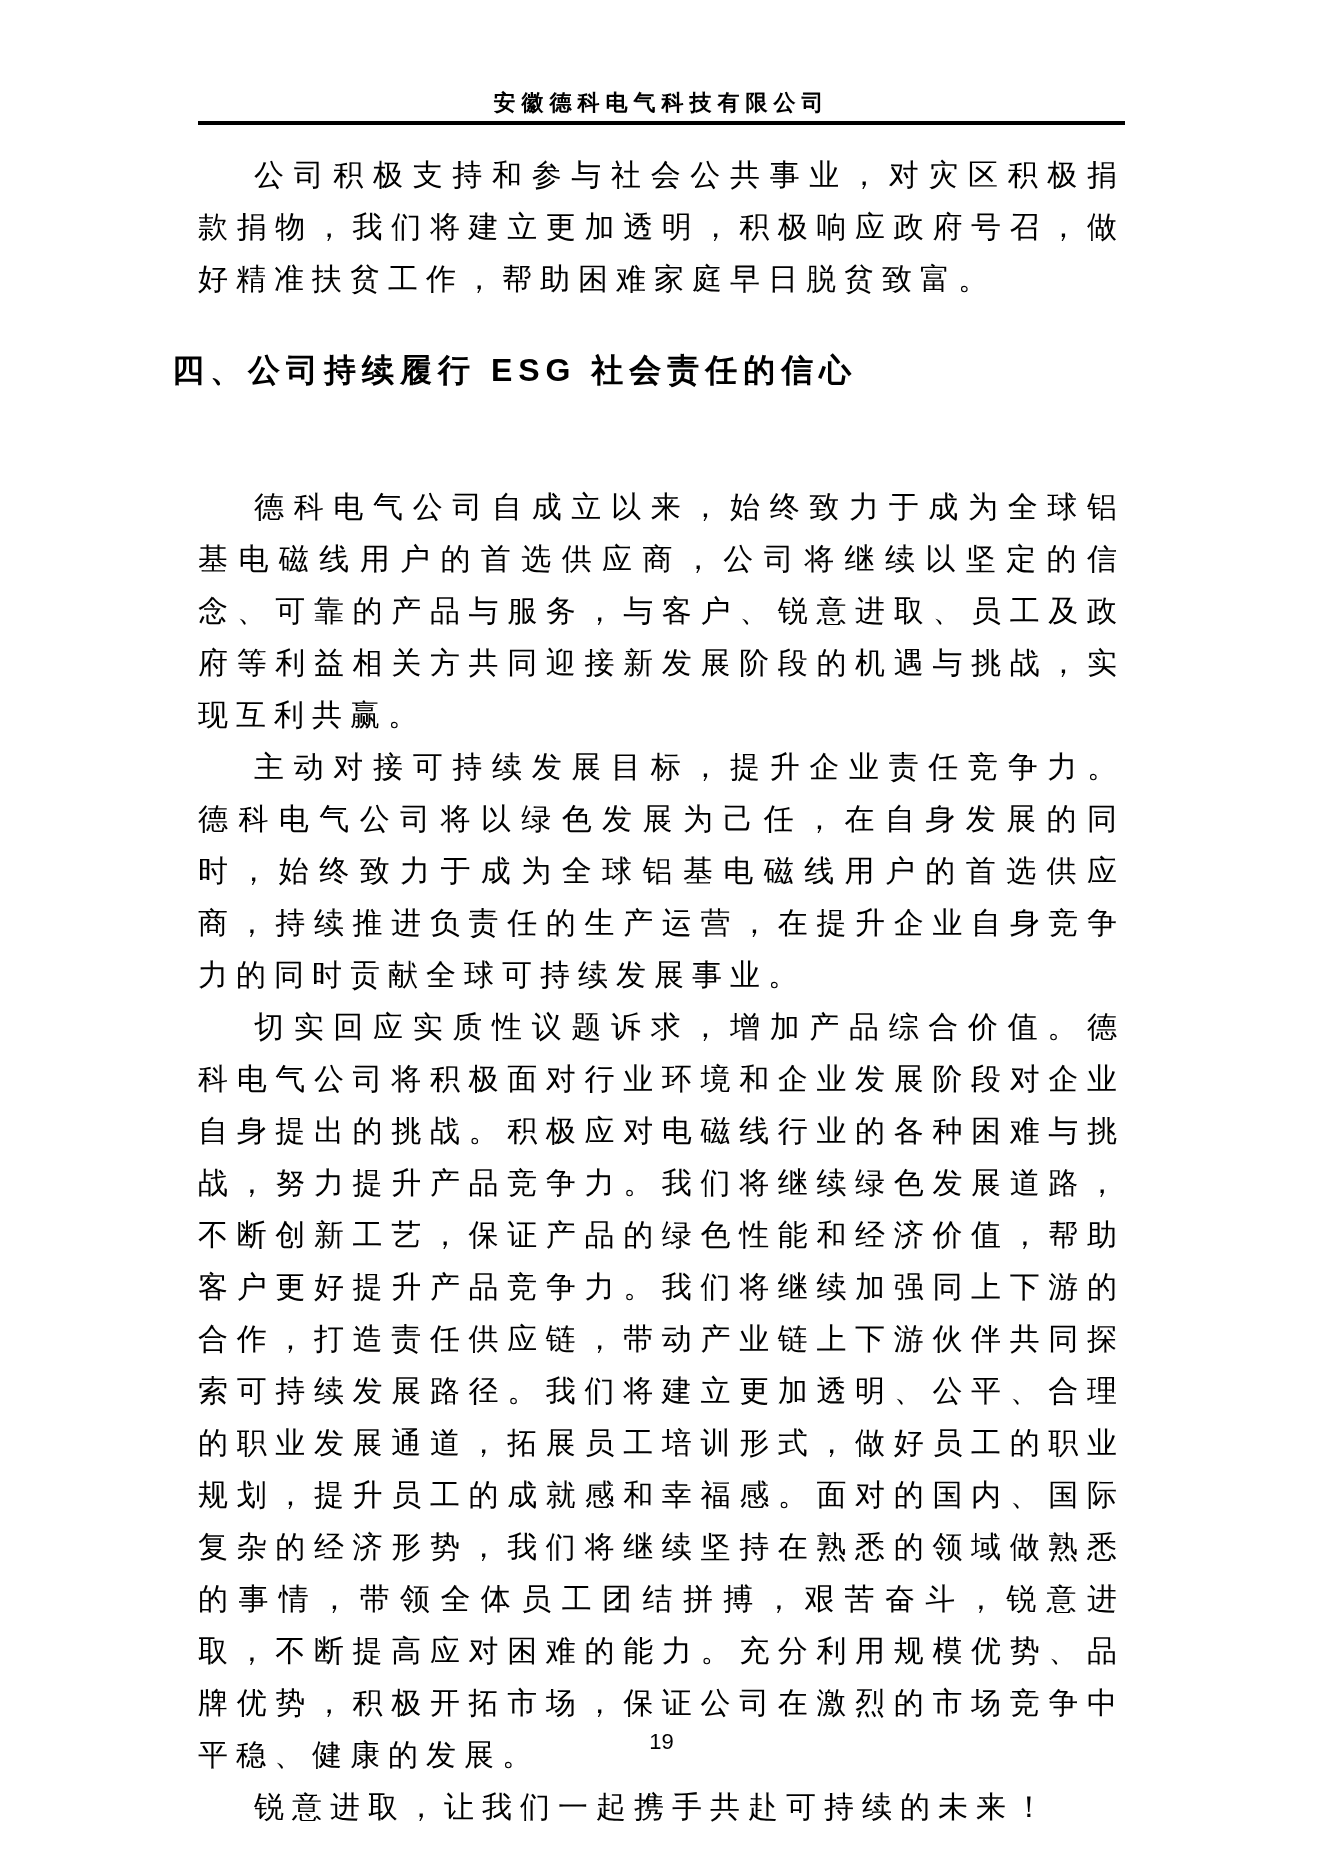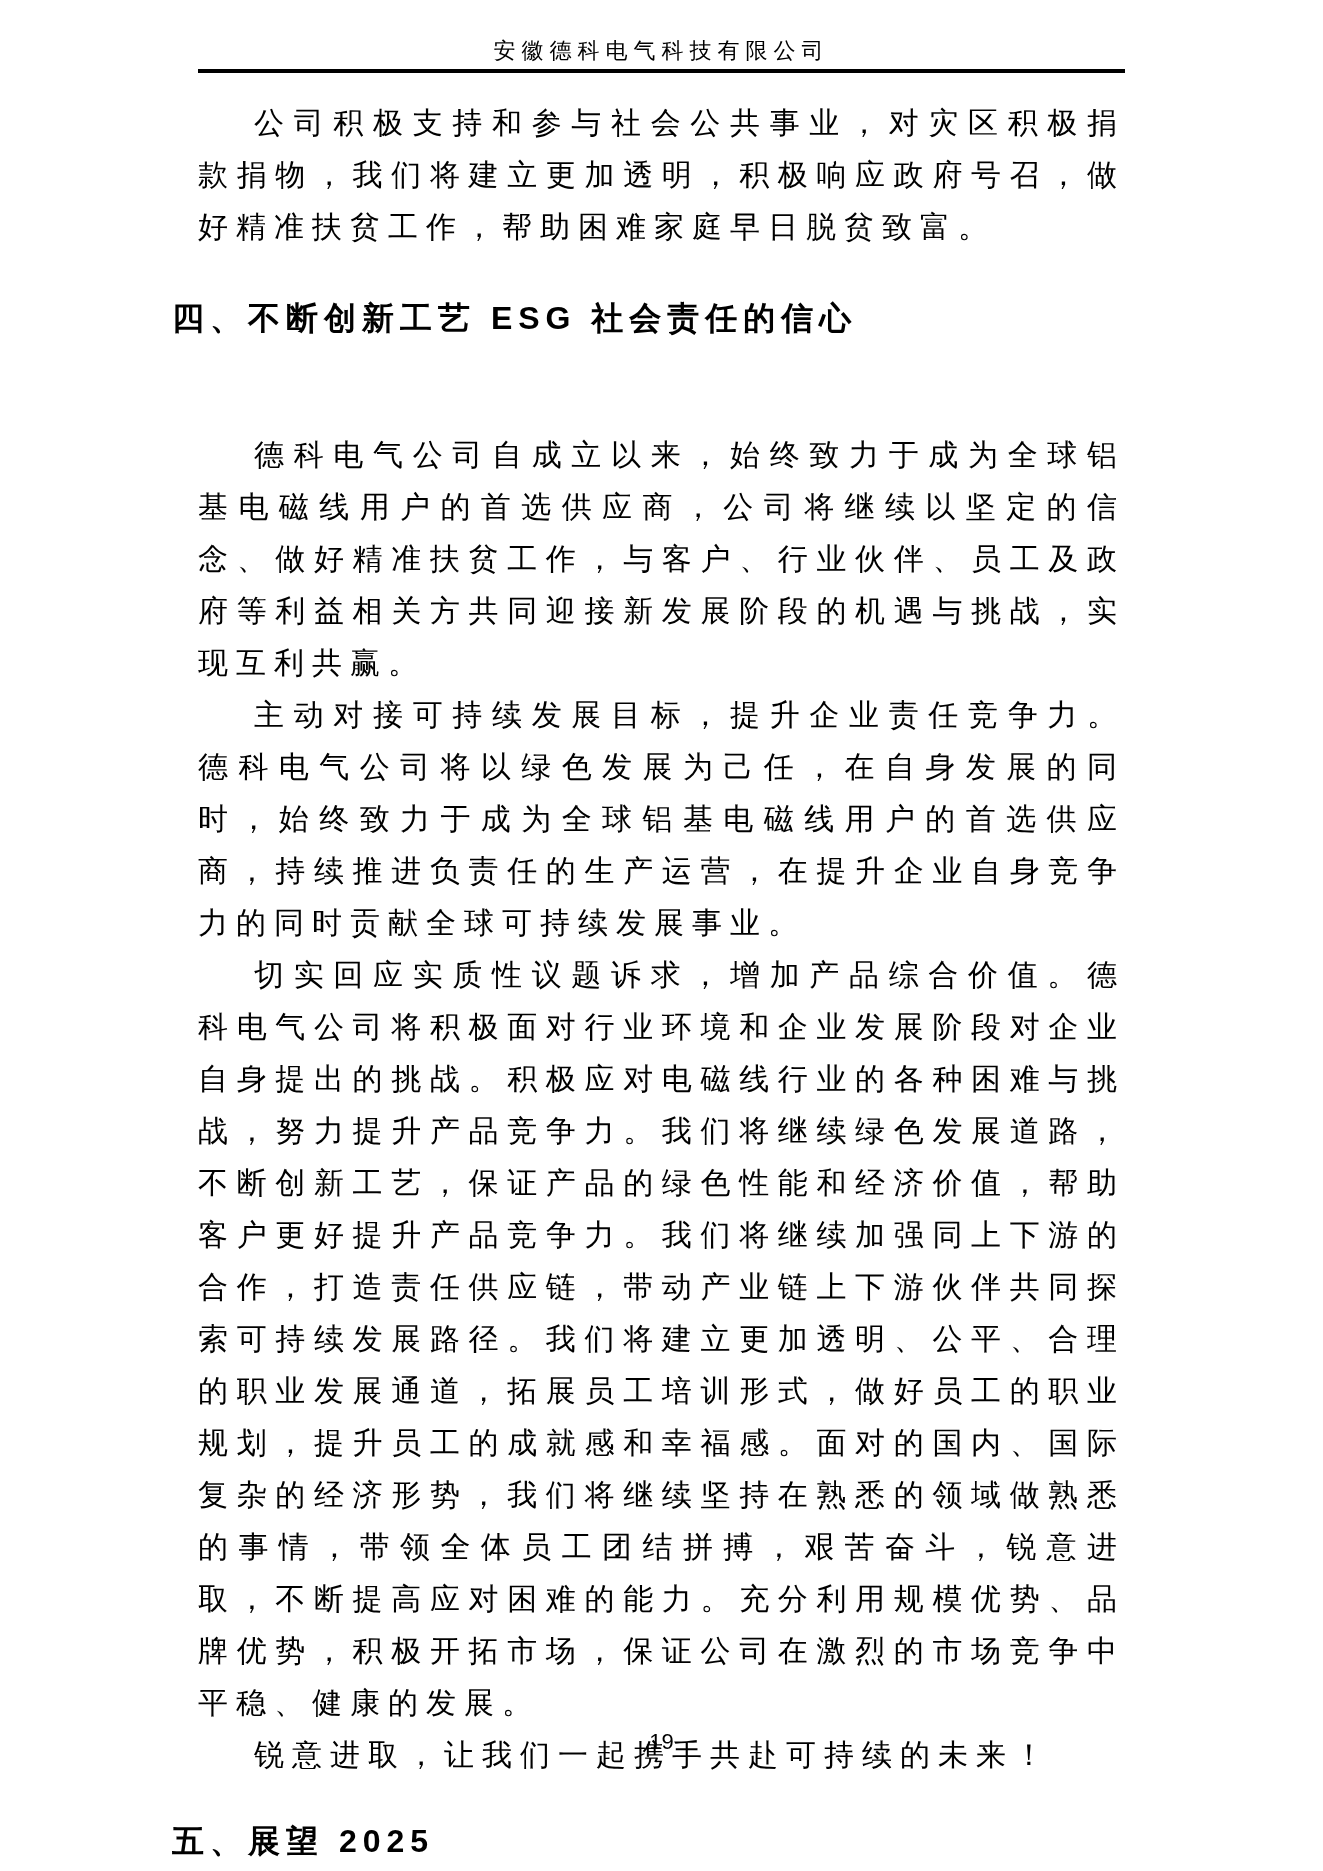--- a/index.html
+++ b/index.html
@@ -14,22 +14,23 @@
     font-family: "Liberation Serif", "DejaVu Serif", serif;
     overflow: hidden;
   }
   .content {
     position: absolute;
     left: 198px;
     top: 0;
     width: 927px;
   }
   .doc-header {
-    padding-top: 38px;
+    padding-top: 90px;
     text-align: center;
+    font-weight: bold;
   }
   .company-name {
     font-size: 22px;
     line-height: 26px;
     letter-spacing: 6px;
     white-space: nowrap;
   }
   .header-rule {
     margin-top: 5px;
     height: 4px;
@@ -74,23 +75,23 @@
 
     <div class="doc-header">
       <div class="company-name">安徽德科电气科技有限公司</div>
       <div class="header-rule"></div>
     </div>
 
     <div class="body-text">
 
       <p class="para-intro">公司积极支持和参与社会公共事业，对灾区积极捐款捐物，我们将建立更加透明，积极响应政府号召，做好精准扶贫工作，帮助困难家庭早日脱贫致富。</p>
 
-      <div class="sec-heading heading-4">四、不断创新工艺 ESG 社会责任的信心</div>
+      <div class="sec-heading heading-4">四、公司持续履行 ESG 社会责任的信心</div>
 
-      <p>德科电气公司自成立以来，始终致力于成为全球铝基电磁线用户的首选供应商，公司将继续以坚定的信念、做好精准扶贫工作，与客户、行业伙伴、员工及政府等利益相关方共同迎接新发展阶段的机遇与挑战，实现互利共赢。</p>
+      <p>德科电气公司自成立以来，始终致力于成为全球铝基电磁线用户的首选供应商，公司将继续以坚定的信念、可靠的产品与服务，与客户、锐意进取、员工及政府等利益相关方共同迎接新发展阶段的机遇与挑战，实现互利共赢。</p>
 
       <p>主动对接可持续发展目标，提升企业责任竞争力。德科电气公司将以绿色发展为己任，在自身发展的同时，始终致力于成为全球铝基电磁线用户的首选供应商，持续推进负责任的生产运营，在提升企业自身竞争力的同时贡献全球可持续发展事业。</p>
 
       <p>切实回应实质性议题诉求，增加产品综合价值。德科电气公司将积极面对行业环境和企业发展阶段对企业自身提出的挑战。积极应对电磁线行业的各种困难与挑战，努力提升产品竞争力。我们将继续绿色发展道路，不断创新工艺，保证产品的绿色性能和经济价值，帮助客户更好提升产品竞争力。我们将继续加强同上下游的合作，打造责任供应链，带动产业链上下游伙伴共同探索可持续发展路径。我们将建立更加透明、公平、合理的职业发展通道，拓展员工培训形式，做好员工的职业规划，提升员工的成就感和幸福感。面对的国内、国际复杂的经济形势，我们将继续坚持在熟悉的领域做熟悉的事情，带领全体员工团结拼搏，艰苦奋斗，锐意进取，不断提高应对困难的能力。充分利用规模优势、品牌优势，积极开拓市场，保证公司在激烈的市场竞争中平稳、健康的发展。</p>
 
       <p>锐意进取，让我们一起携手共赴可持续的未来！</p>
 
       <div class="sec-heading heading-5">五、展望 2025</div>
 
     </div>

